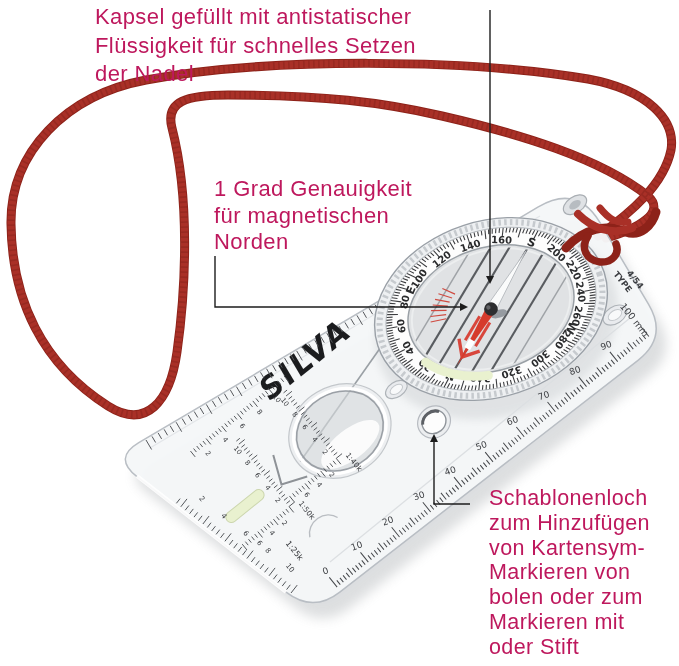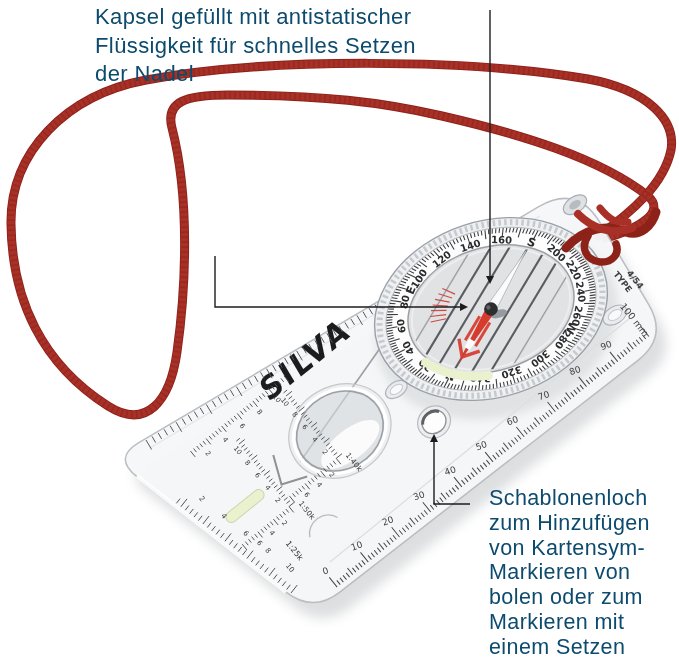--- a/index.html
+++ b/index.html
@@ -1,19 +1,19 @@
 <!DOCTYPE html>
 <html><head>
 <meta charset="utf-8">
 <style>
   html,body{margin:0;padding:0;background:#ffffff;}
   #stage{position:relative;width:679px;height:666px;background:#ffffff;overflow:hidden;
          font-family:"Liberation Sans", sans-serif;}
   #scene{position:absolute;left:0;top:0;}
-  .callout{position:absolute;color:#0c4a6e;font-weight:400;letter-spacing:.4px;}
+  .callout{position:absolute;color:#be185d;font-weight:400;letter-spacing:.4px;}
   .callout div{white-space:nowrap;}
   #callout-capsule{left:95px;top:3px;font-size:22px;line-height:28.5px;}
   #callout-accuracy{left:214px;top:176px;font-size:22px;line-height:26.5px;}
   #callout-hole{left:472px;top:486px;font-size:21.5px;line-height:24.8px;margin-left:17px;}
   svg text{font-family:"DejaVu Sans", sans-serif;}
 </style>
 </head>
 <body>
 
 <div id="stage" style="--cord-red: #a93027; --cord-dark: #8d2219; --needle: #d63b2c; --orient: #d8463c; --lumi: #e9f1cf; --ink: #1d1d1d;">
@@ -227,23 +227,28 @@
     <path d="M470 504 L434 504 L434 442"></path>
     <polygon points="430,442 438,442 434,434" style="fill:var(--ink)" stroke="none"></polygon>
   </g>
 </svg>
 
 <div class="callout" id="callout-capsule">
   <div>Kapsel gefüllt mit antistatischer</div>
   <div>Flüssigkeit für schnelles Setzen</div>
   <div>der Nadel</div>
 </div>
+<div class="callout" id="callout-accuracy">
+  <div>1 Grad Genauigkeit</div>
+  <div>für magnetischen</div>
+  <div>Norden</div>
+</div>
 <div class="callout" id="callout-hole">
   <div>Schablonenloch</div>
   <div>zum Hinzufügen</div>
   <div>von Kartensym-</div>
   <div>Markieren von</div>
   <div>bolen oder zum</div>
   <div>Markieren mit</div>
-  <div>einem Setzen</div>
+  <div>oder Stift</div>
 </div>
 
 </div>
 
 </body></html>

